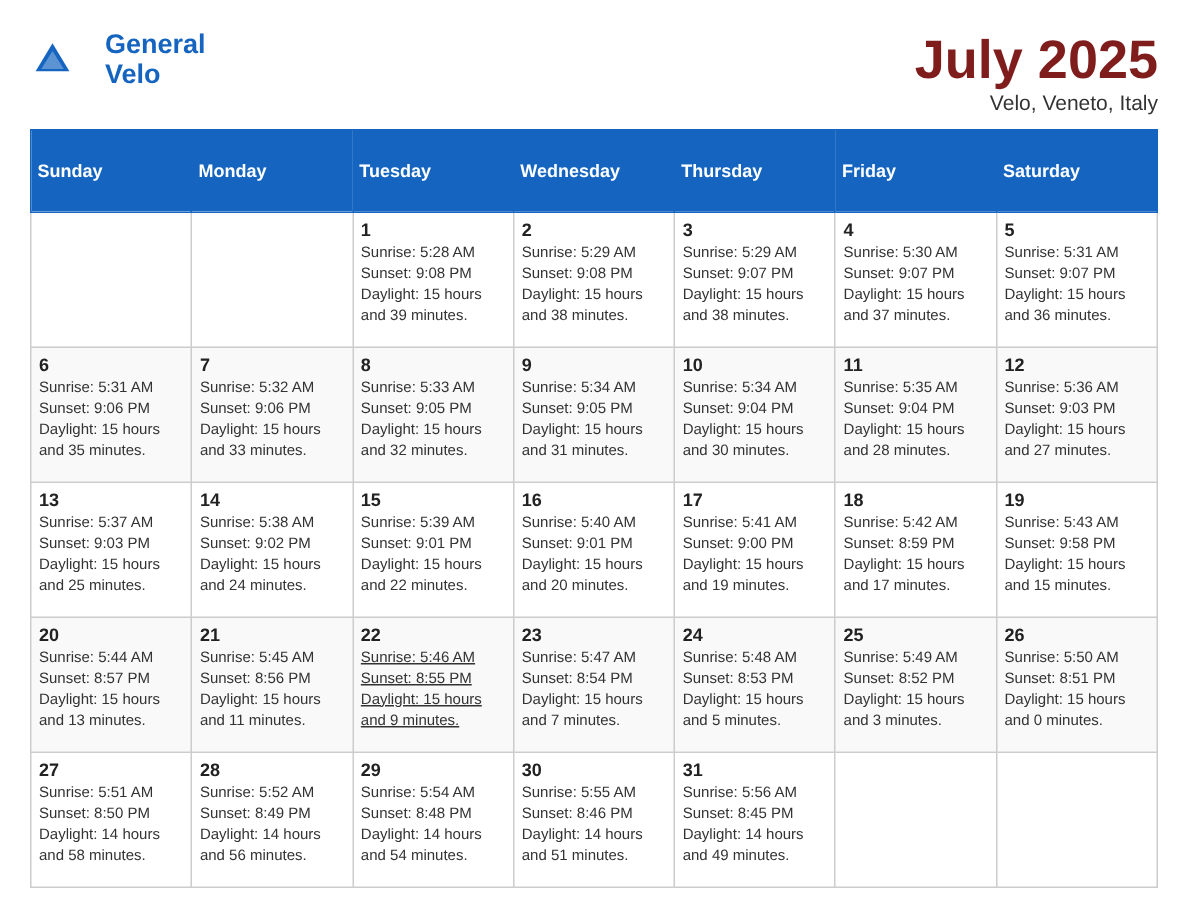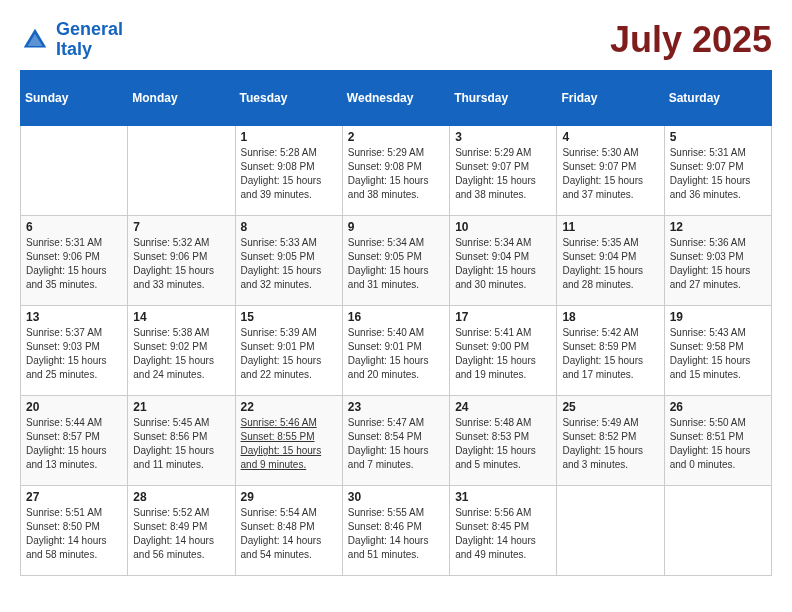--- a/index.html
+++ b/index.html
@@ -12,21 +12,21 @@
     }
     .header {
       display: flex;
       justify-content: space-between;
       align-items: flex-start;
       margin-bottom: 10px;
     }
     .logo {
       display: flex;
       align-items: center;
-      gap: 6px;
+      gap: 20px;
     }
     .logo-text {
       font-size: 18px;
       font-weight: bold;
       color: #1a1a2e;
       line-height: 1.1;
     }
     .logo-text span {
       color: #1565c0;
     }
@@ -92,25 +92,26 @@
 <body>
 
 <div class="header">
   <div class="logo">
     <svg class="logo-icon" viewBox="0 0 40 40">
       <polygon points="20,5 35,30 5,30" fill="#1565c0"></polygon>
       <polygon points="20,12 30,28 10,28" fill="#fff" opacity="0.3"></polygon>
     </svg>
     <div class="logo-text">
       <div><span>General</span></div>
-      <div><span>Italy</span></div>
+      <div><span>Velo</span></div>
     </div>
   </div>
   <div class="title-area">
     <div class="month-title">July 2025</div>
+    <div class="location">Velo, Veneto, Italy</div>
   </div>
 </div>
 
 <table>
   <thead>
     <tr>
     <th>Sunday</th>
         <th>Monday</th>
         <th>Tuesday</th>
         <th>Wednesday</th>

